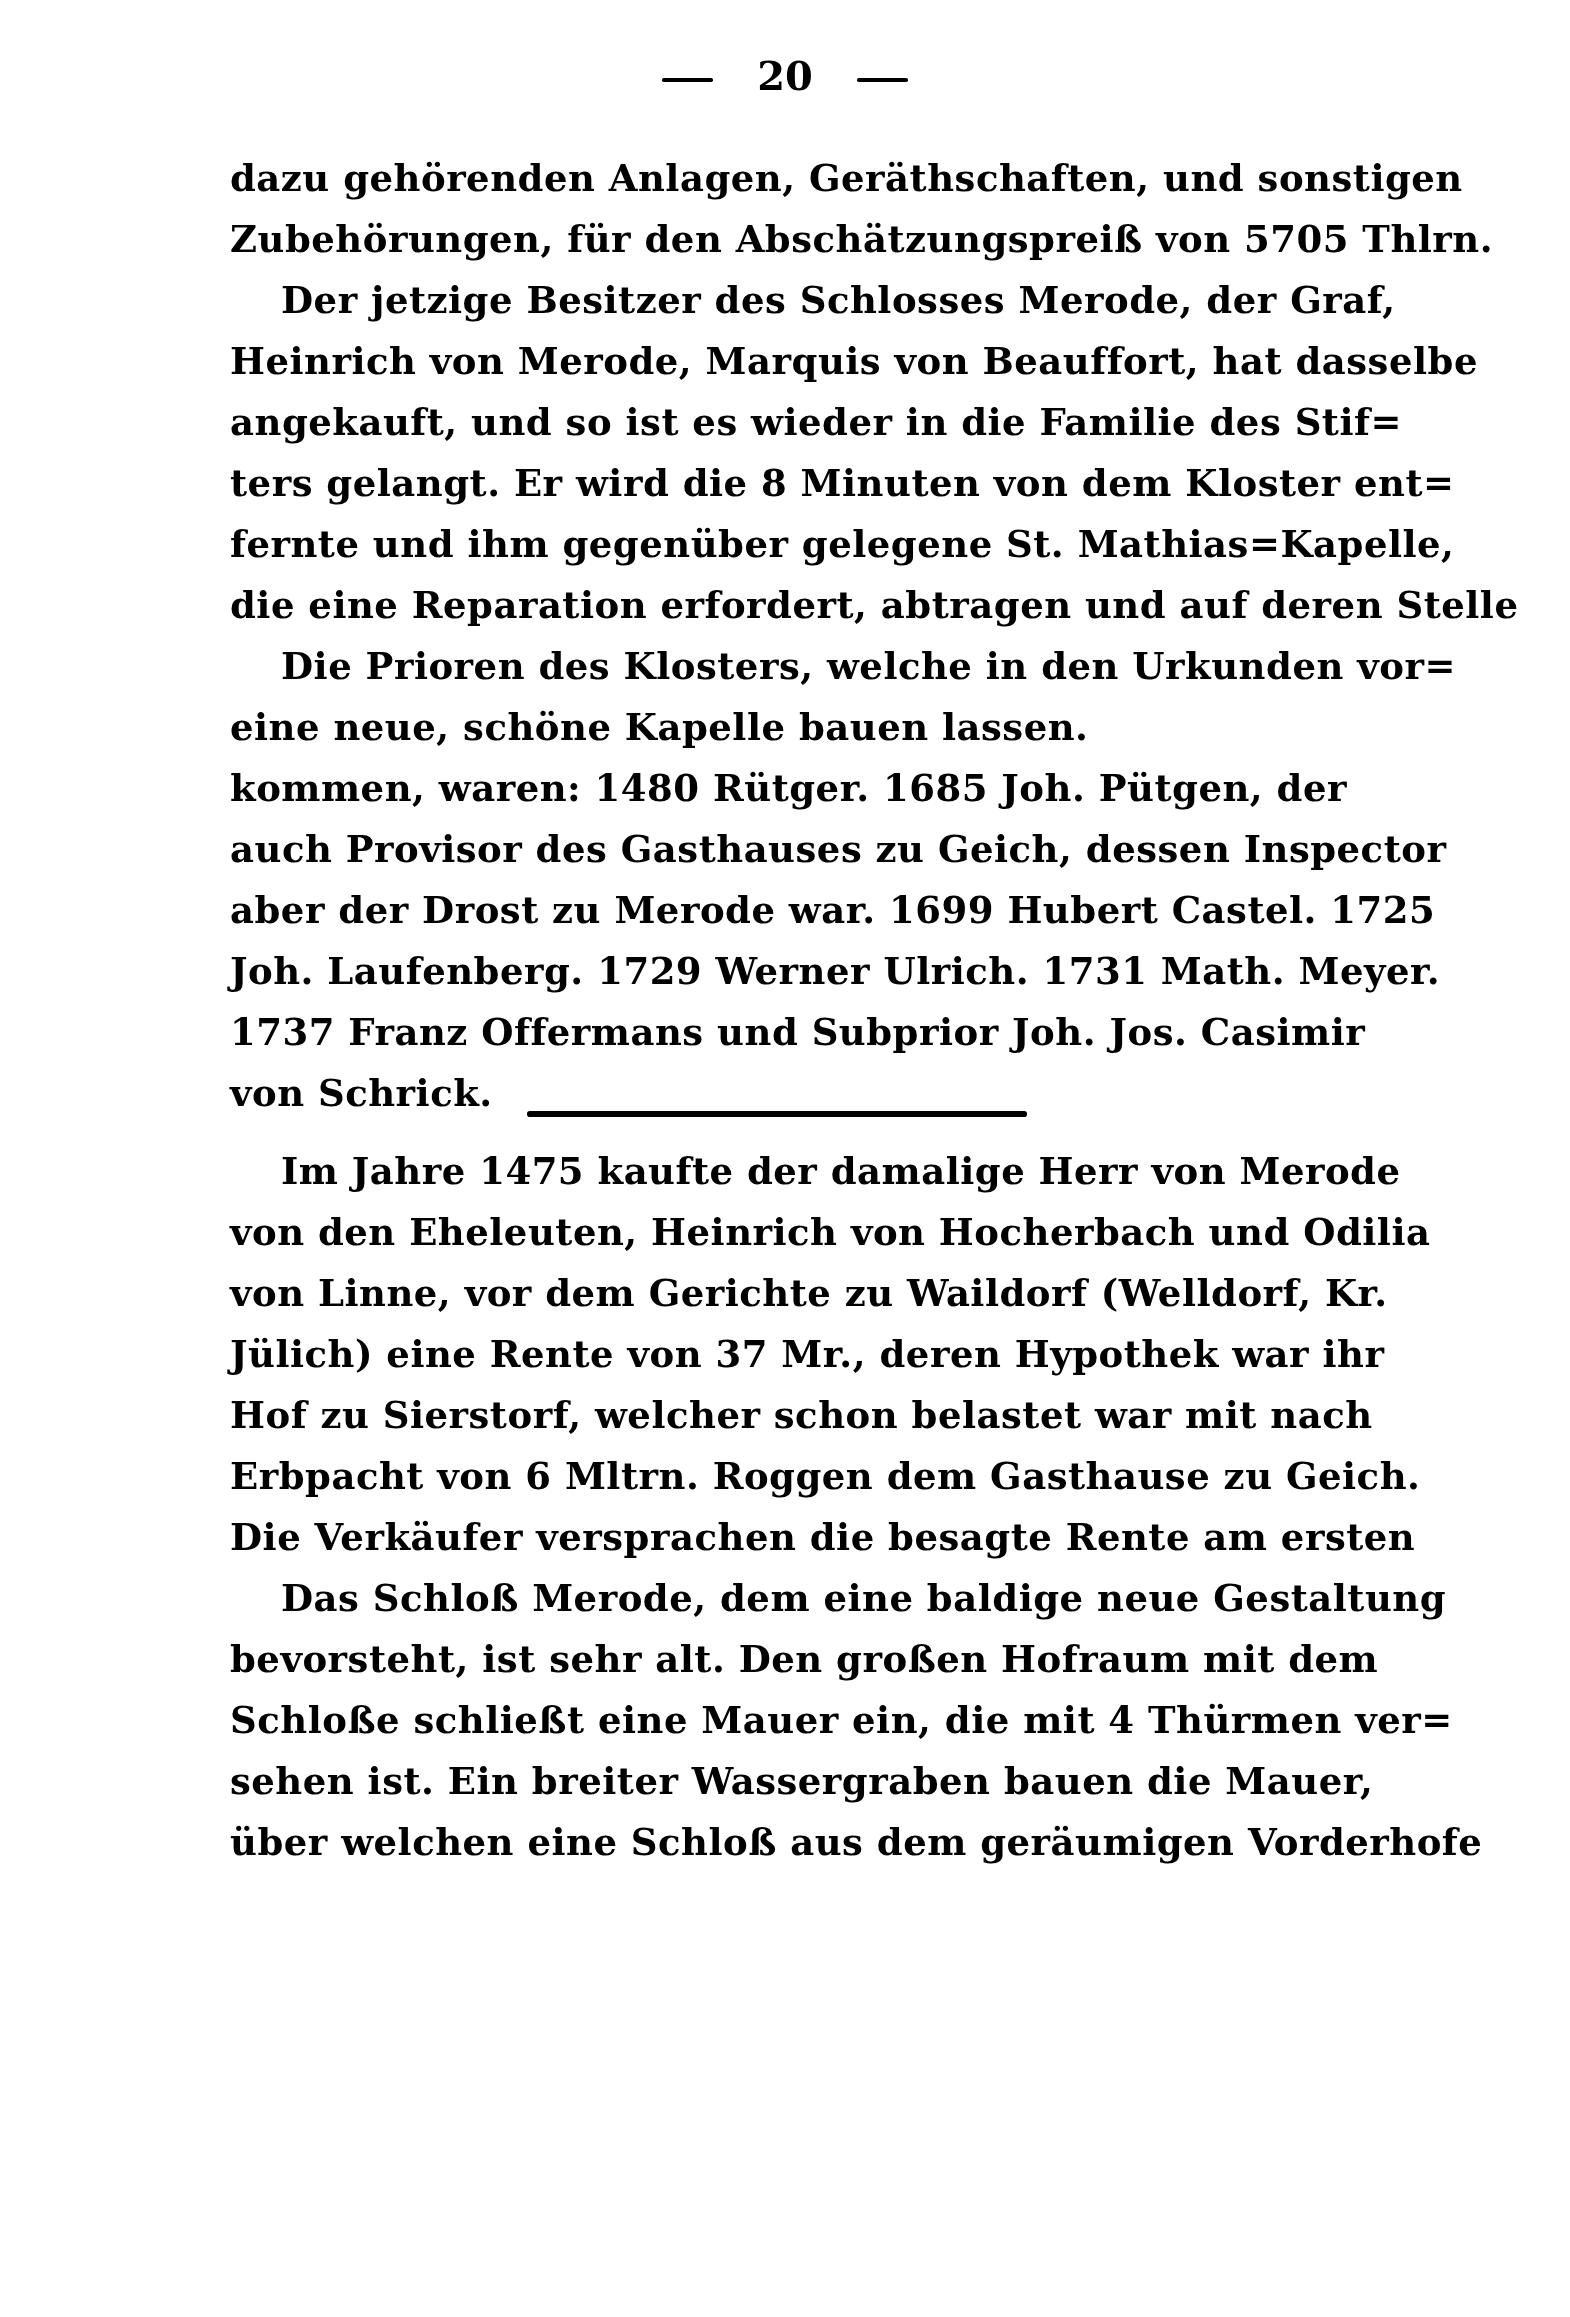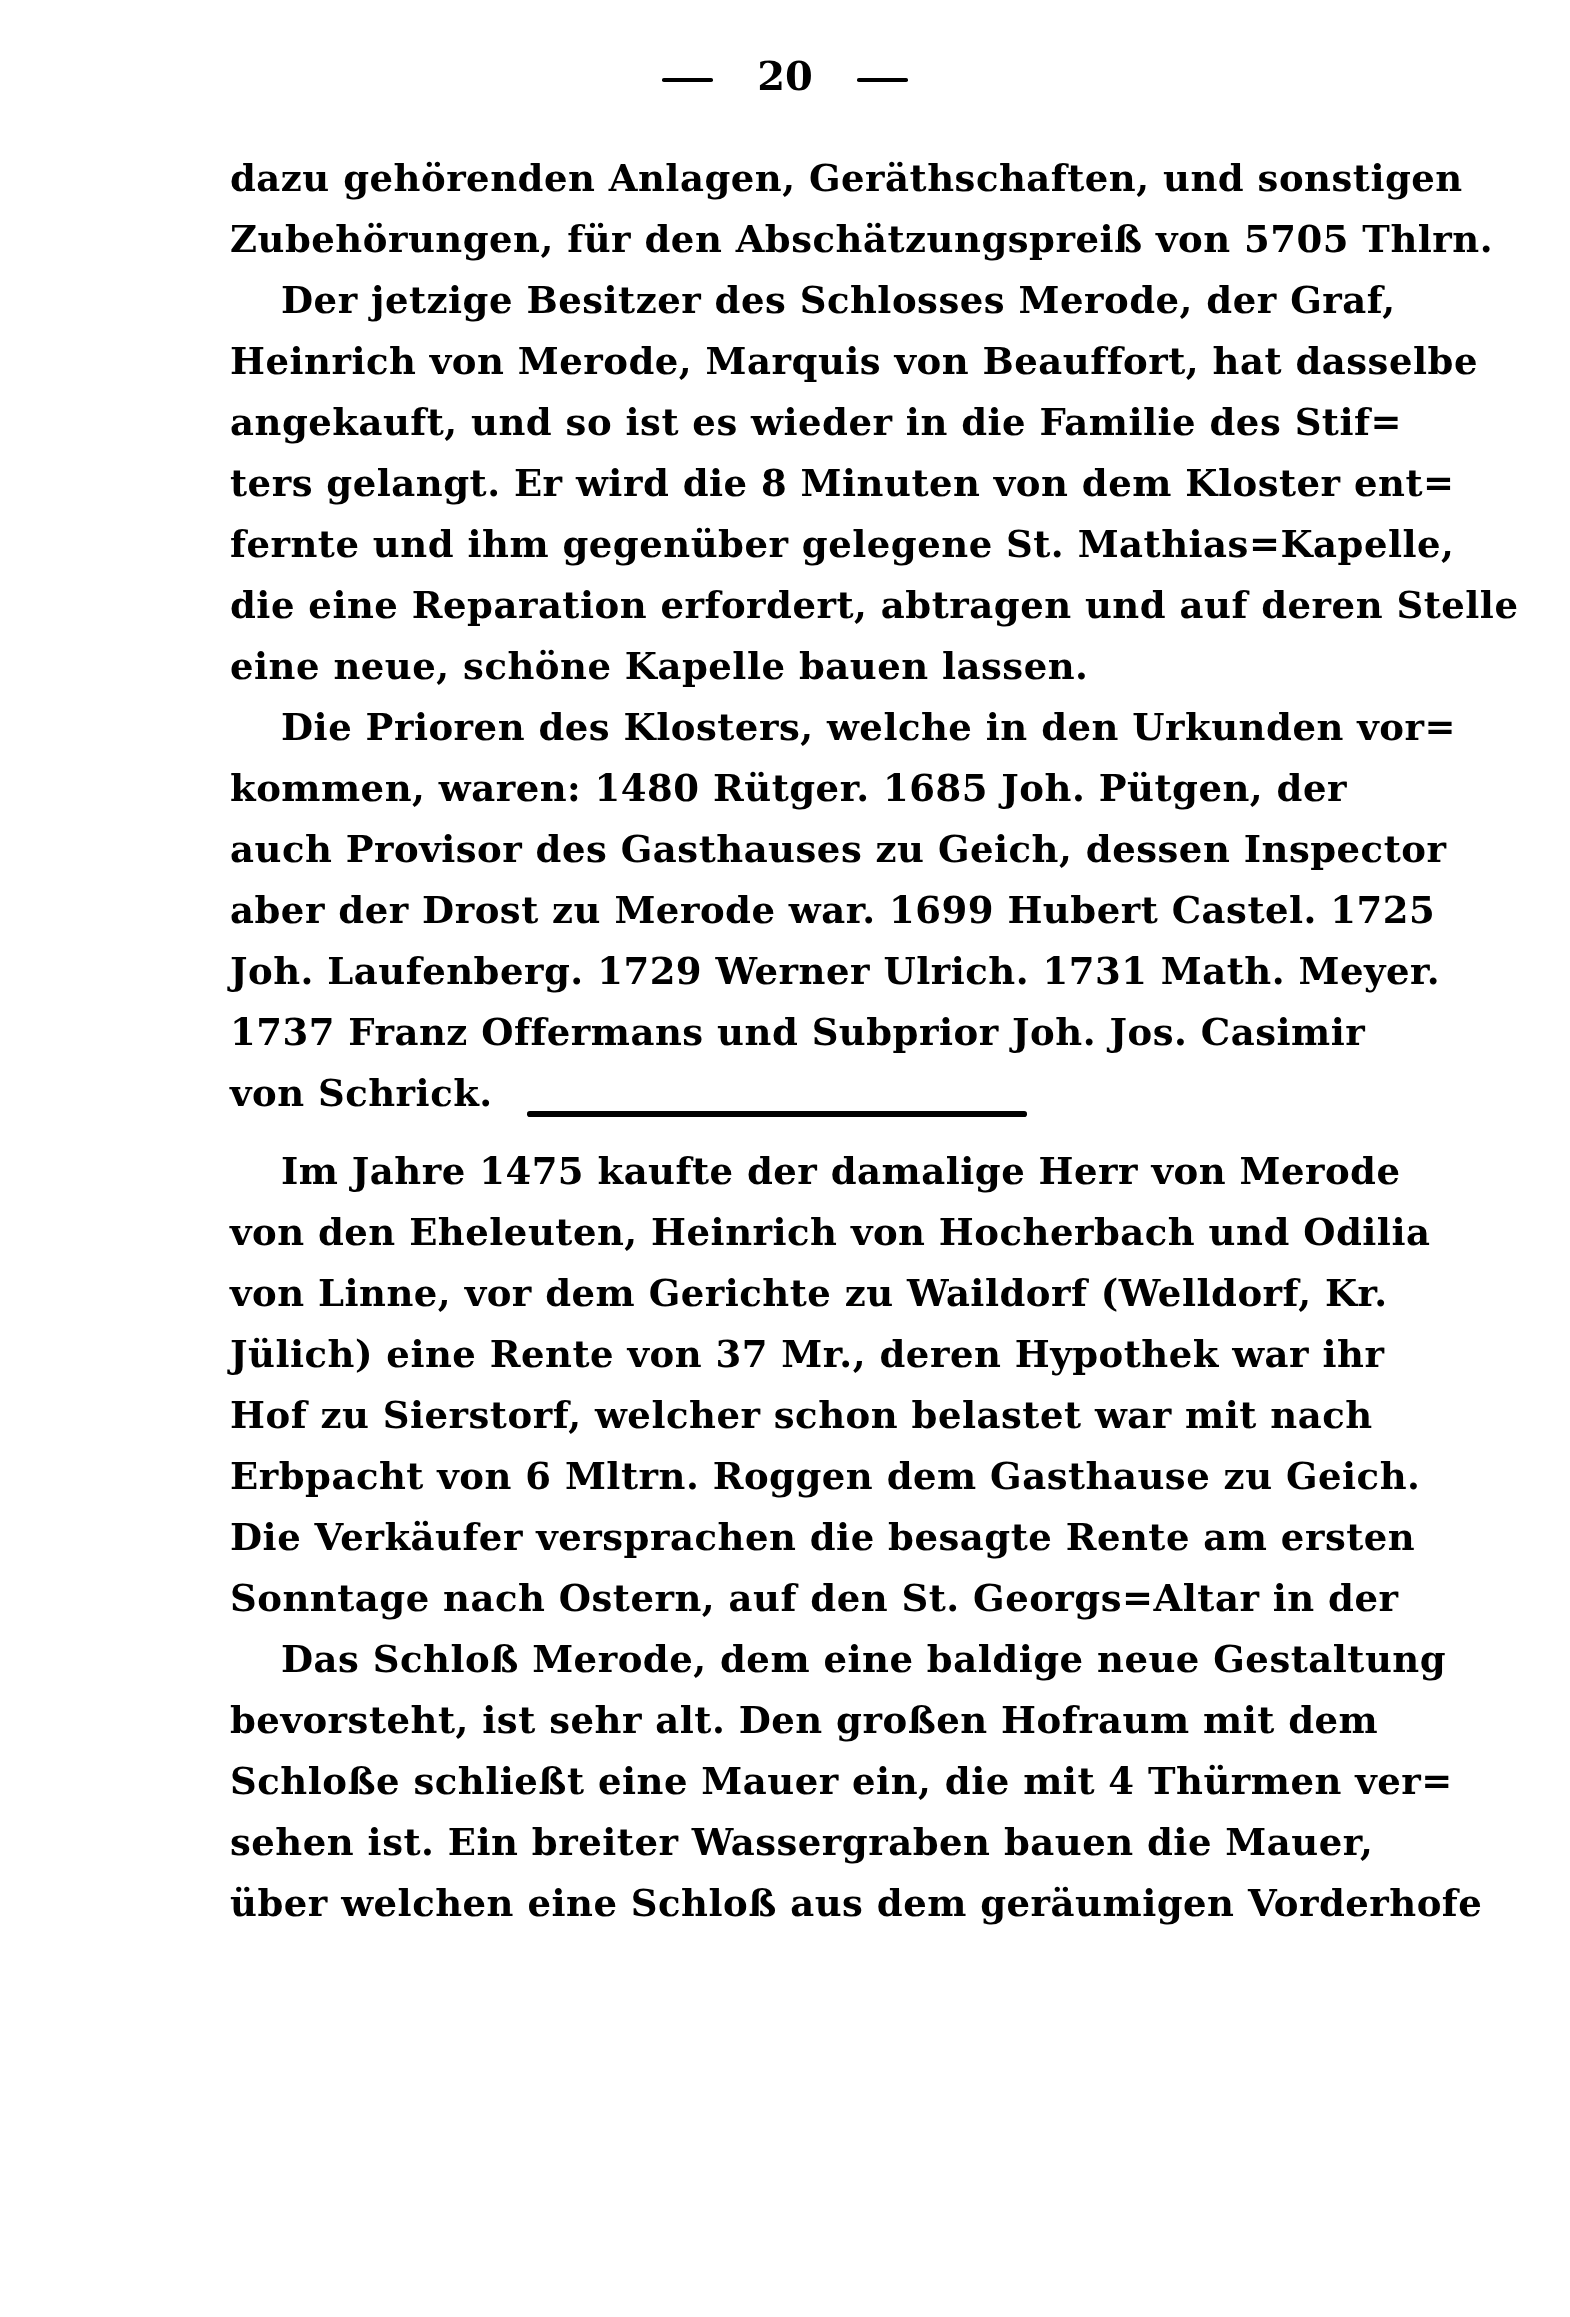--- a/index.html
+++ b/index.html
@@ -29,40 +29,39 @@
 
 <div class="block" id="section-1">
     <div class="line">dazu gehörenden Anlagen, Geräthschaften, und sonstigen</div>
     <div class="line last">Zubehörungen, für den Abschätzungspreiß von 5705 Thlrn.</div>
     <div class="line indent">Der jetzige Besitzer des Schlosses Merode, der Graf,</div>
     <div class="line">Heinrich von Merode, Marquis von Beauffort, hat dasselbe</div>
     <div class="line">angekauft, und so ist es wieder in die Familie des Stif=</div>
     <div class="line">ters gelangt. Er wird die 8 Minuten von dem Kloster ent=</div>
     <div class="line">fernte und ihm gegenüber gelegene St. Mathias=Kapelle,</div>
     <div class="line">die eine Reparation erfordert, abtragen und auf deren Stelle</div>
+    <div class="line indent">Die Prioren des Klosters, welche in den Urkunden vor=</div>
     <div class="line last">eine neue, schöne Kapelle bauen lassen.</div>
-    <div class="line indent">Die Prioren des Klosters, welche in den Urkunden vor=</div>
     <div class="line">kommen, waren: 1480 Rütger. 1685 Joh. Pütgen, der</div>
     <div class="line">auch Provisor des Gasthauses zu Geich, dessen Inspector</div>
     <div class="line">aber der Drost zu Merode war. 1699 Hubert Castel. 1725</div>
     <div class="line">Joh. Laufenberg. 1729 Werner Ulrich. 1731 Math. Meyer.</div>
     <div class="line">1737 Franz Offermans und Subprior Joh. Jos. Casimir</div>
     <div class="line last">von Schrick.</div>
   </div>
 
 <div class="divider"></div>
 
 <div class="block" id="section-2">
     <div class="line indent">Im Jahre 1475 kaufte der damalige Herr von Merode</div>
     <div class="line">von den Eheleuten, Heinrich von Hocherbach und Odilia</div>
     <div class="line">von Linne, vor dem Gerichte zu Waildorf (Welldorf, Kr.</div>
     <div class="line">Jülich) eine Rente von 37 Mr., deren Hypothek war ihr</div>
     <div class="line">Hof zu Sierstorf, welcher schon belastet war mit nach</div>
     <div class="line">Erbpacht von 6 Mltrn. Roggen dem Gasthause zu Geich.</div>
     <div class="line">Die Verkäufer versprachen die besagte Rente am ersten</div>
-    <div class="line">Sonntage nach Ostern, auf den St. Georgs=Altar in der</div>
     <div class="line indent">Das Schloß Merode, dem eine baldige neue Gestaltung</div>
     <div class="line">bevorsteht, ist sehr alt. Den großen Hofraum mit dem</div>
     <div class="line">Schloße schließt eine Mauer ein, die mit 4 Thürmen ver=</div>
     <div class="line">sehen ist. Ein breiter Wassergraben bauen die Mauer,</div>
     <div class="line">über welchen eine Schloß aus dem geräumigen Vorderhofe</div>
   </div>
 
 
 </body></html>

